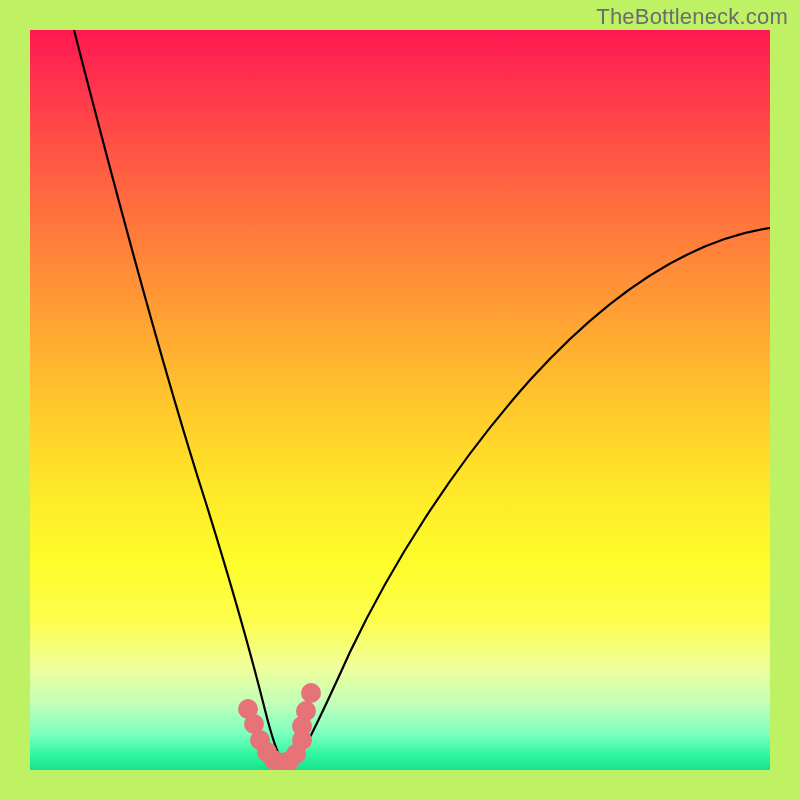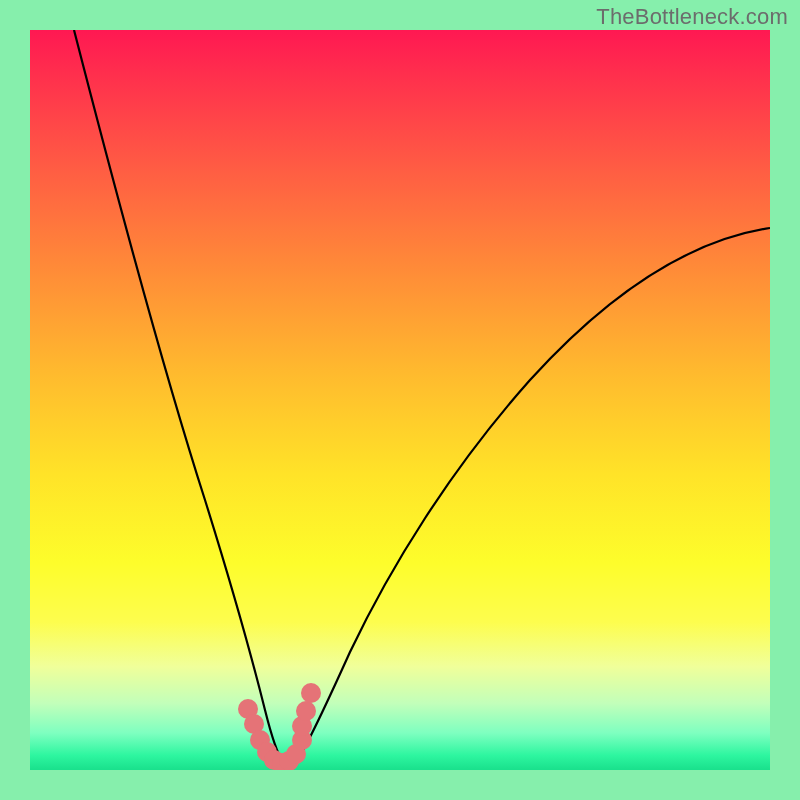--- a/index.html
+++ b/index.html
@@ -10,21 +10,21 @@
     overflow: hidden;
     background: #000;
     font-family: Arial, Helvetica, sans-serif;
   }
   .frame {
     position: absolute;
     top: 0;
     left: 0;
     width: 800px;
     height: 800px;
-    background: #86efac;
+    background: #bef264;
   }
   .plot {
     position: absolute;
     top: 30px;
     left: 30px;
     width: 740px;
     height: 740px;
     
     background: linear-gradient(
       to bottom,

